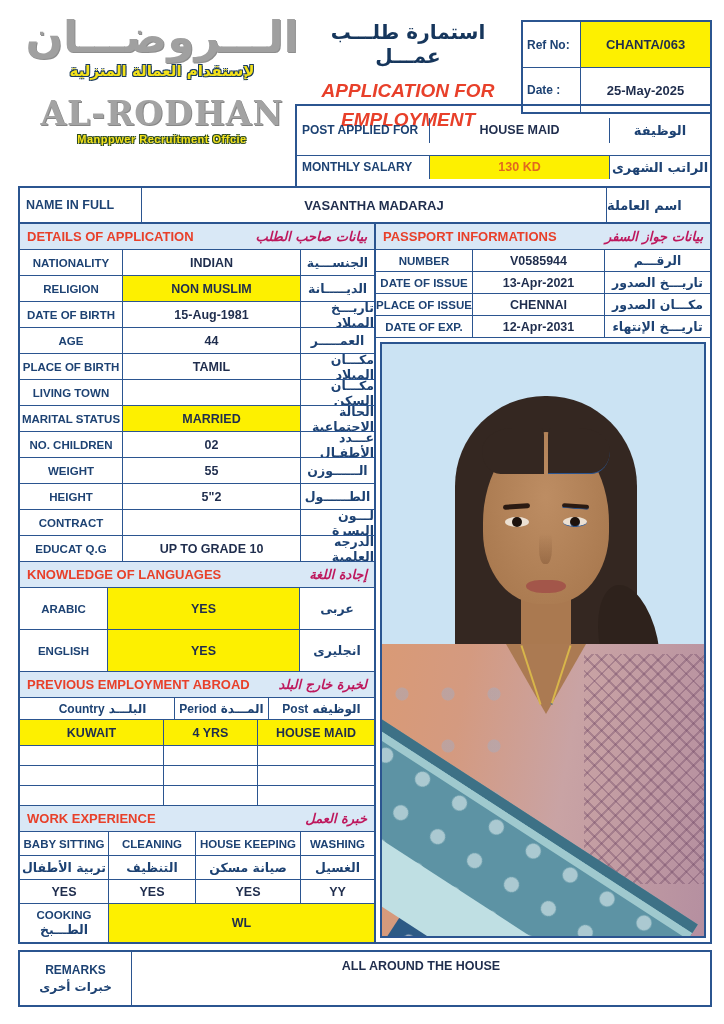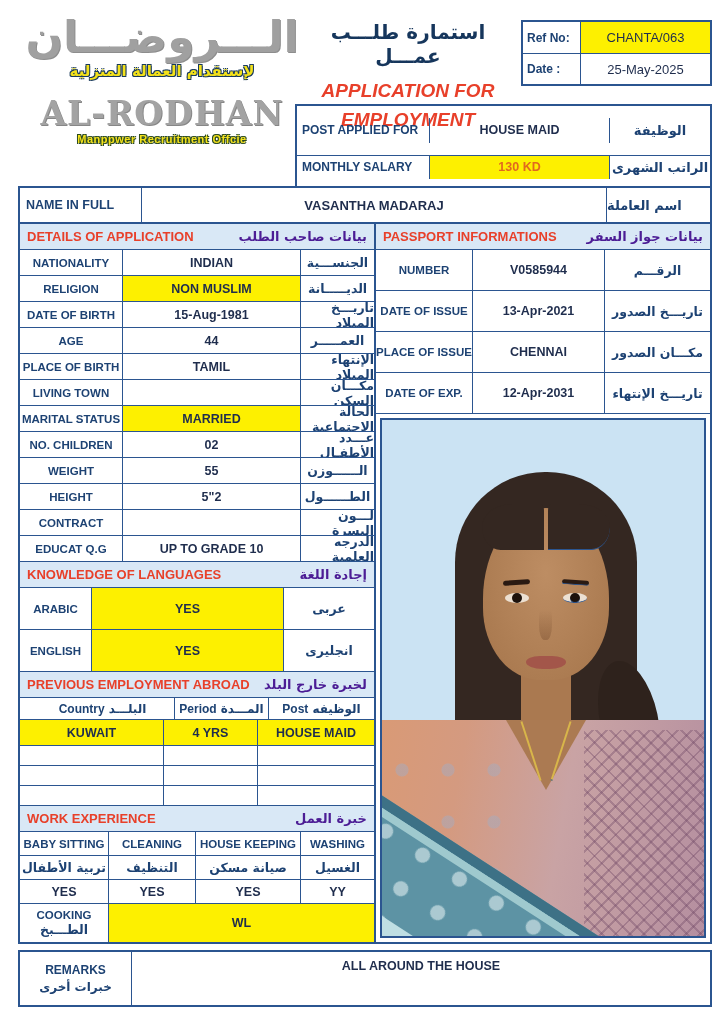--- a/index.html
+++ b/index.html
@@ -19,26 +19,26 @@
   .logo-sub{font-size:15px; font-weight:bold; color:var(--logo-yellow); margin-top:2px;
             text-shadow:-1px -1px 0 #1a3a5c,1px -1px 0 #1a3a5c,-1px 1px 0 #1a3a5c,1px 1px 0 #1a3a5c;}
   .logo-en{font-family:"DejaVu Serif",serif; font-size:33px; font-weight:bold; letter-spacing:1px;
            color:#a3a3a3; margin-top:14px; text-shadow:1px 1px 0 #878787;}
   .logo-tag{font-size:11px; font-weight:bold; color:var(--logo-yellow); margin-top:0; letter-spacing:.5px;
             text-shadow:-1px -1px 0 #2c4a1e,1px -1px 0 #2c4a1e,-1px 1px 0 #2c4a1e,1px 1px 0 #2c4a1e;}
   .title-block{position:absolute; left:300px; top:20px; width:216px; text-align:center;}
   .title-ar{font-size:20px; font-weight:bold; color:#16365c; letter-spacing:1px;}
   .title-en{font-size:19px; font-weight:bold; color:var(--red); margin-top:9px; line-height:1.5;font-style:italic;}
   .ref-box{position:absolute; left:521px; top:20px; width:191px; border:2.5px solid var(--bd);}
-  .ref-row{display:flex; height:31px;}
+  .ref-row{display:flex; height:45px;}
   .ref-row + .ref-row{border-top:1.5px solid var(--bd);text-align:center;}
   .ref-lab{width:58px; border-right:1.5px solid var(--bd); display:flex; align-items:center;
            padding-left:4px; font-size:12px; font-weight:bold; color:var(--navy);}
   .ref-val{flex:1; display:flex; align-items:center; justify-content:center;
-           font-size:13px; font-weight:normal; color:var(--dark);}
+           font-size:13px; font-weight:bold; color:var(--dark);}
   .hl{background:var(--yellow);}
 
   .post-table{position:absolute; left:295px; top:104px; width:417px; border:2px solid var(--bd);}
   .pt-row{display:flex; height:24.5px;margin-top:12px;}
   .pt-row + .pt-row{border-top:1.5px solid var(--bd);}
   .pt-lab{width:133px; border-right:1.5px solid var(--bd); display:flex; align-items:center;
           padding-left:5px; font-size:12px; font-weight:bold; color:var(--navy);}
   .pt-val{width:180px; border-right:1.5px solid var(--bd); display:flex; align-items:center;
           justify-content:center; font-size:12.5px; font-weight:bold; color:var(--dark);}
   .pt-ar{flex:1; display:flex; align-items:center; justify-content:center;
@@ -55,43 +55,43 @@
             justify-content:center; font-size:13px; font-weight:bold; color:var(--dark);}
   .name-ar{width:103px; display:flex; align-items:center; justify-content:flex-end; padding-right:5px;
            font-size:13px; font-weight:bold; color:var(--navy);}
   .cols{flex:1; display:flex; min-height:0;}
   .left-col{width:356px; border-right:2px solid var(--bd); display:flex; flex-direction:column;text-align:right;}
   .right-col{flex:1; display:flex; flex-direction:column;}
 
   .sec{display:flex; justify-content:space-between; align-items:center; height:26px; padding:0 7px;
        background:var(--hdr-bg); border-bottom:1.5px solid var(--bd); font-weight:bold;}
   .sec .en{color:var(--red); font-size:13px;}
-  .sec .arl{color:#4c1d95; font-size:13px; font-weight:bold;}
+  .sec .arl{color:#be185d; font-size:13px; font-weight:bold;font-style:italic;}
 
   .r{display:flex; border-bottom:1.5px solid var(--bd);}
   .r > div{border-right:1.5px solid var(--bd); display:flex; align-items:center; justify-content:center;
            font-weight:bold; overflow:hidden;}
   .r > div:last-child{border-right:none;}
   .lab{font-size:11.5px; color:var(--navy);}
   .val{font-size:12.5px; color:var(--dark);}
   .arc{font-size:12.5px; color:var(--navy);}
 
   .rh-det{height:26px;} .rh-lang{height:42px;} .rh-pch{height:22px;padding-left:11px;}
   .rh-prow{height:26px;} .rh-pemp{height:20px;} .rh-wcol{height:24px;}
   .rh-cook{flex:1;}
   .dg .c1{width:103px;} .dg .c2{width:178px;} .dg .c3{flex:1;}
-  .lg .c1{width:72px;}  .lg .c2{width:192px;} .lg .c3{flex:1;}
+  .lg .c1{width:88px;}  .lg .c2{width:192px;} .lg .c3{flex:1;}
   .pg .c1{width:144px;} .pg .c2{width:94px;}  .pg .c3{flex:1;}
   .wg .c1{width:89px;}  .wg .c2{width:87px;}  .wg .c3{width:105px;} .wg .c4{flex:1;}
   .cook-lab{flex-direction:column; line-height:1.25; justify-content:center;}
   .pch b{font-size:12px; color:var(--navy); margin-right:4px;}
   .pch span{font-size:12px; color:var(--navy);}
 
   .sg .c1{width:97px;} .sg .c2{width:132px;} .sg .c3{flex:1;}
-  .rh-pass{height:41px;justify-content:center;}
+  .rh-pass{height:22px;justify-content:center;}
 
   
   .photo-wrap{flex:1; padding:4px; display:flex; min-height:0;}
   .photo{flex:1; border:2px solid var(--bd); background:var(--photo-bg); position:relative; overflow:hidden;}
   .p-hair{position:absolute; left:73px; top:52px; width:182px; height:310px; background:#342721;
           border-radius:90px 90px 55px 55px;}
   .p-bun{position:absolute; left:218px; top:240px; width:58px; height:120px; background:#2e221c;
          border-radius:50%; transform:rotate(-12deg);}
   .p-face{position:absolute; left:101px; top:88px; width:126px; height:172px;
           background:radial-gradient(ellipse at 50% 38%, #bd8d63 0%, #ab7b51 75%, #9d6f47 100%);
@@ -222,21 +222,21 @@
           <div class="c3 arc ar">تاريـــخ الميلاد</div>
         </div>
         <div class="r dg rh-det">
           <div class="c1 lab">AGE</div>
           <div class="c2 val">44</div>
           <div class="c3 arc ar">العمـــــر</div>
         </div>
         <div class="r dg rh-det">
           <div class="c1 lab">PLACE OF BIRTH</div>
           <div class="c2 val">TAMIL</div>
-          <div class="c3 arc ar">الإنتهاء الميلاد</div>
+          <div class="c3 arc ar">مكـــان الميلاد</div>
         </div>
         <div class="r dg rh-det">
           <div class="c1 lab">LIVING TOWN</div>
           <div class="c2 val"></div>
           <div class="c3 arc ar">مكـــان السكن</div>
         </div>
         <div class="r dg rh-det">
           <div class="c1 lab">MARITAL STATUS</div>
           <div class="c2 val hl">MARRIED</div>
           <div class="c3 arc ar">الحالة الاجتماعية</div>

